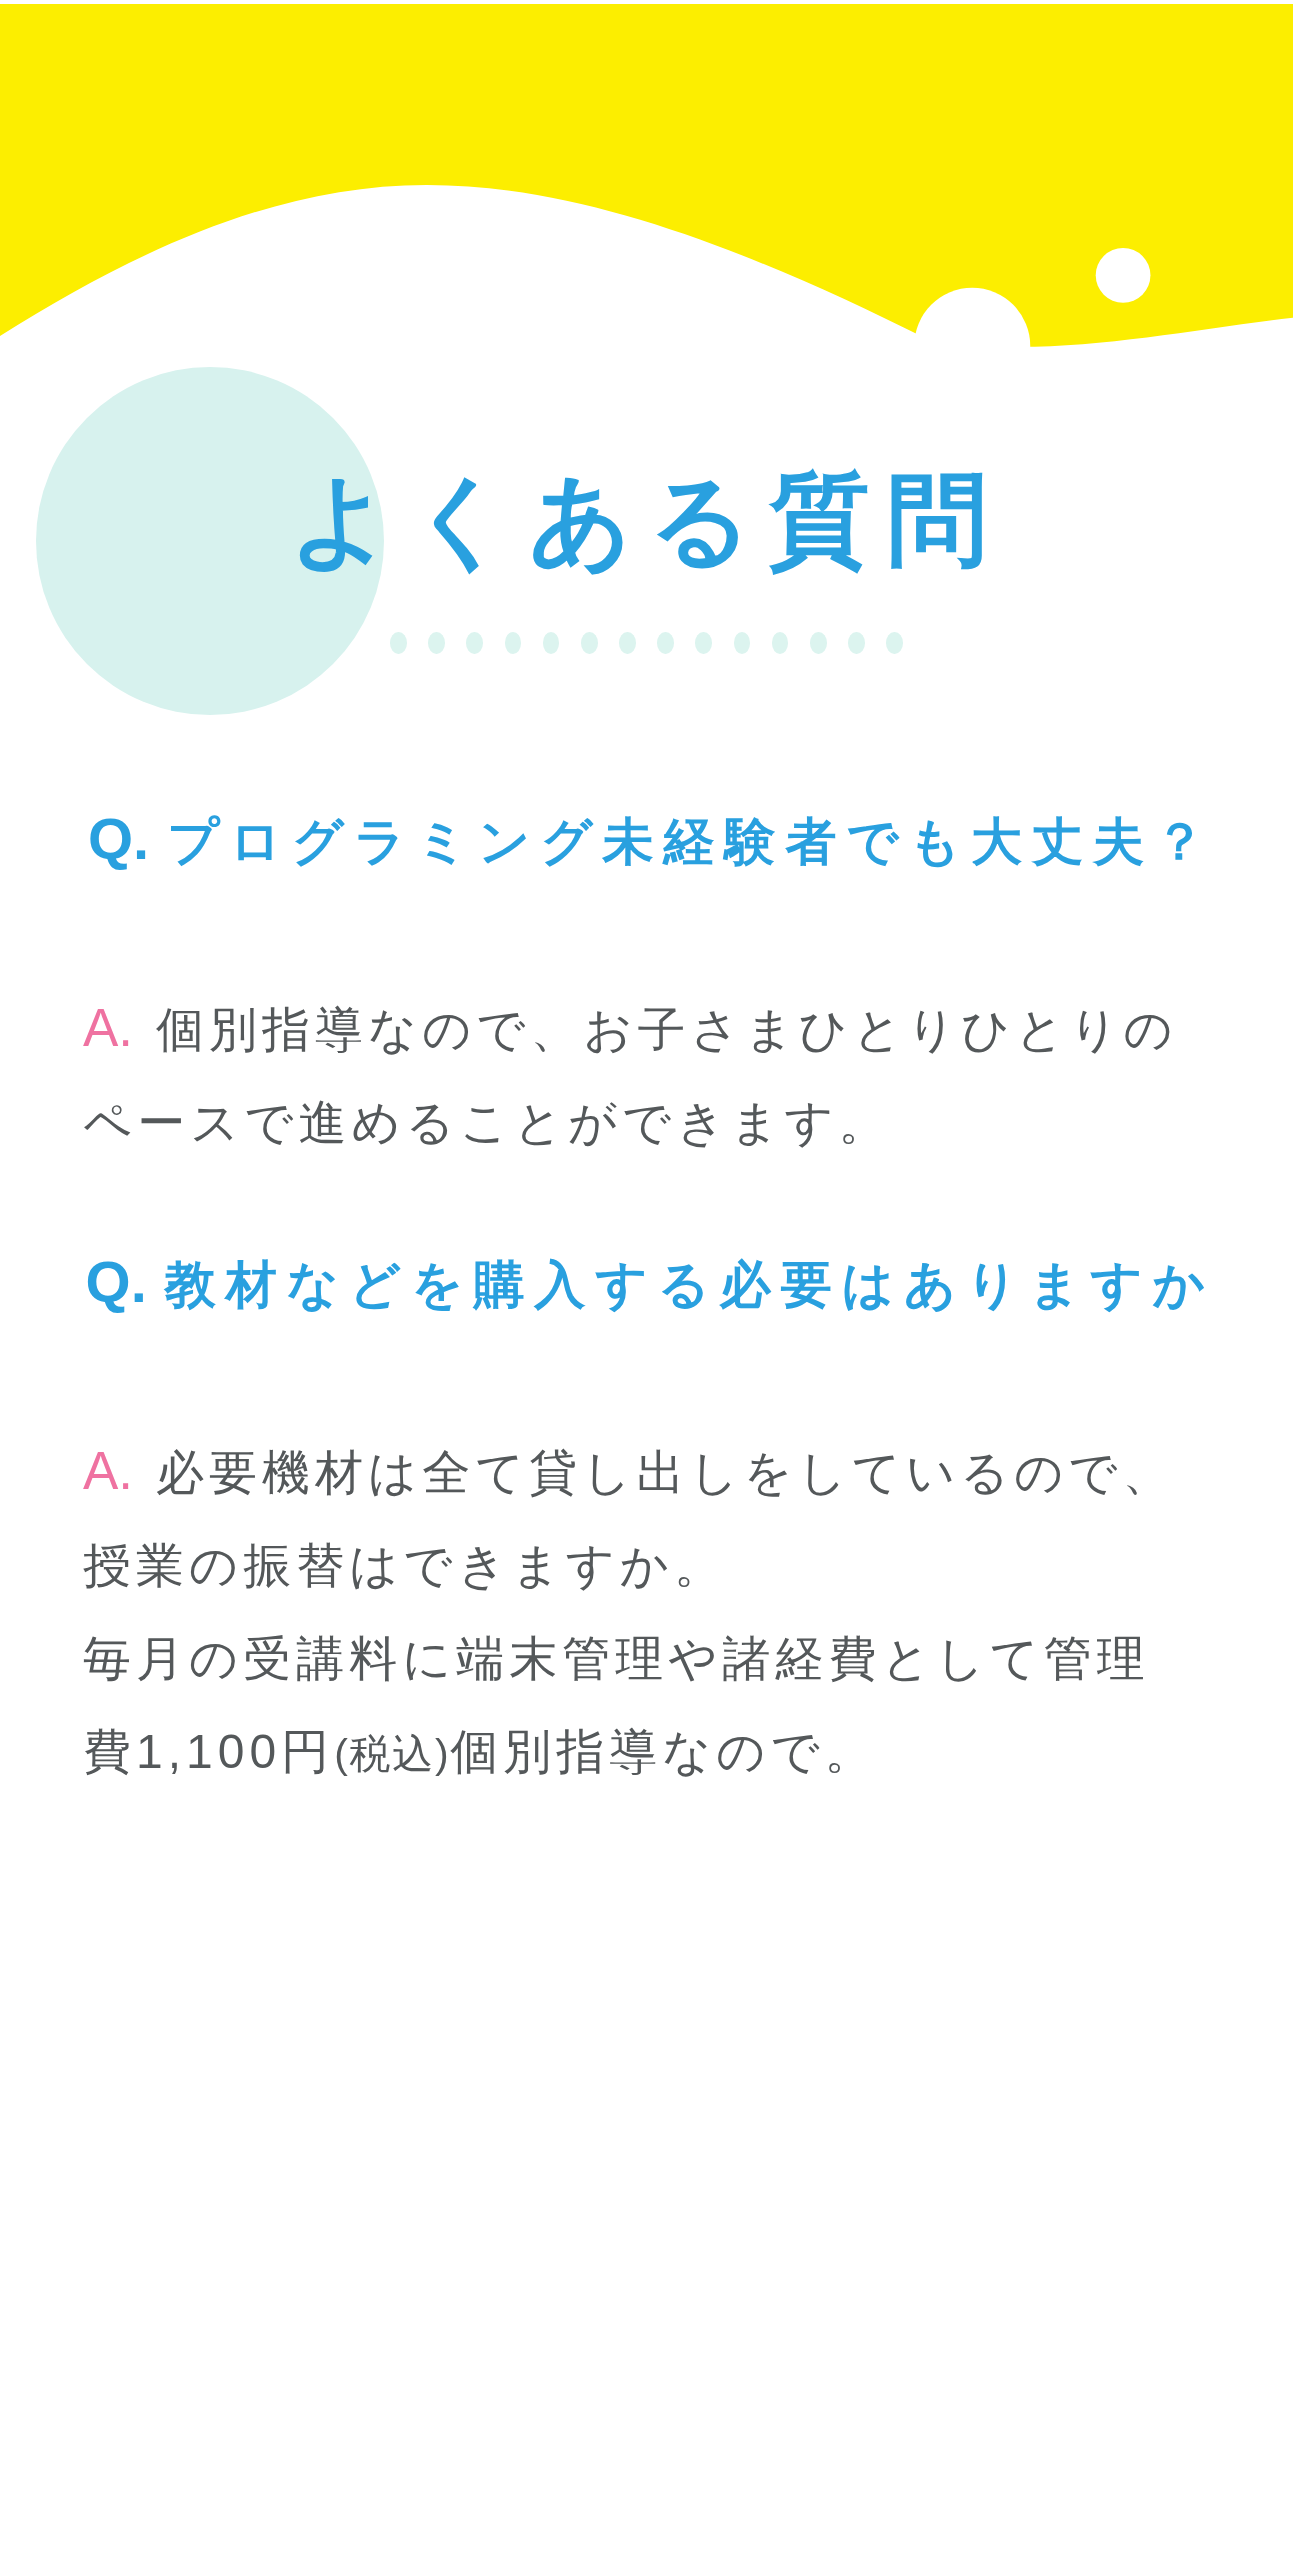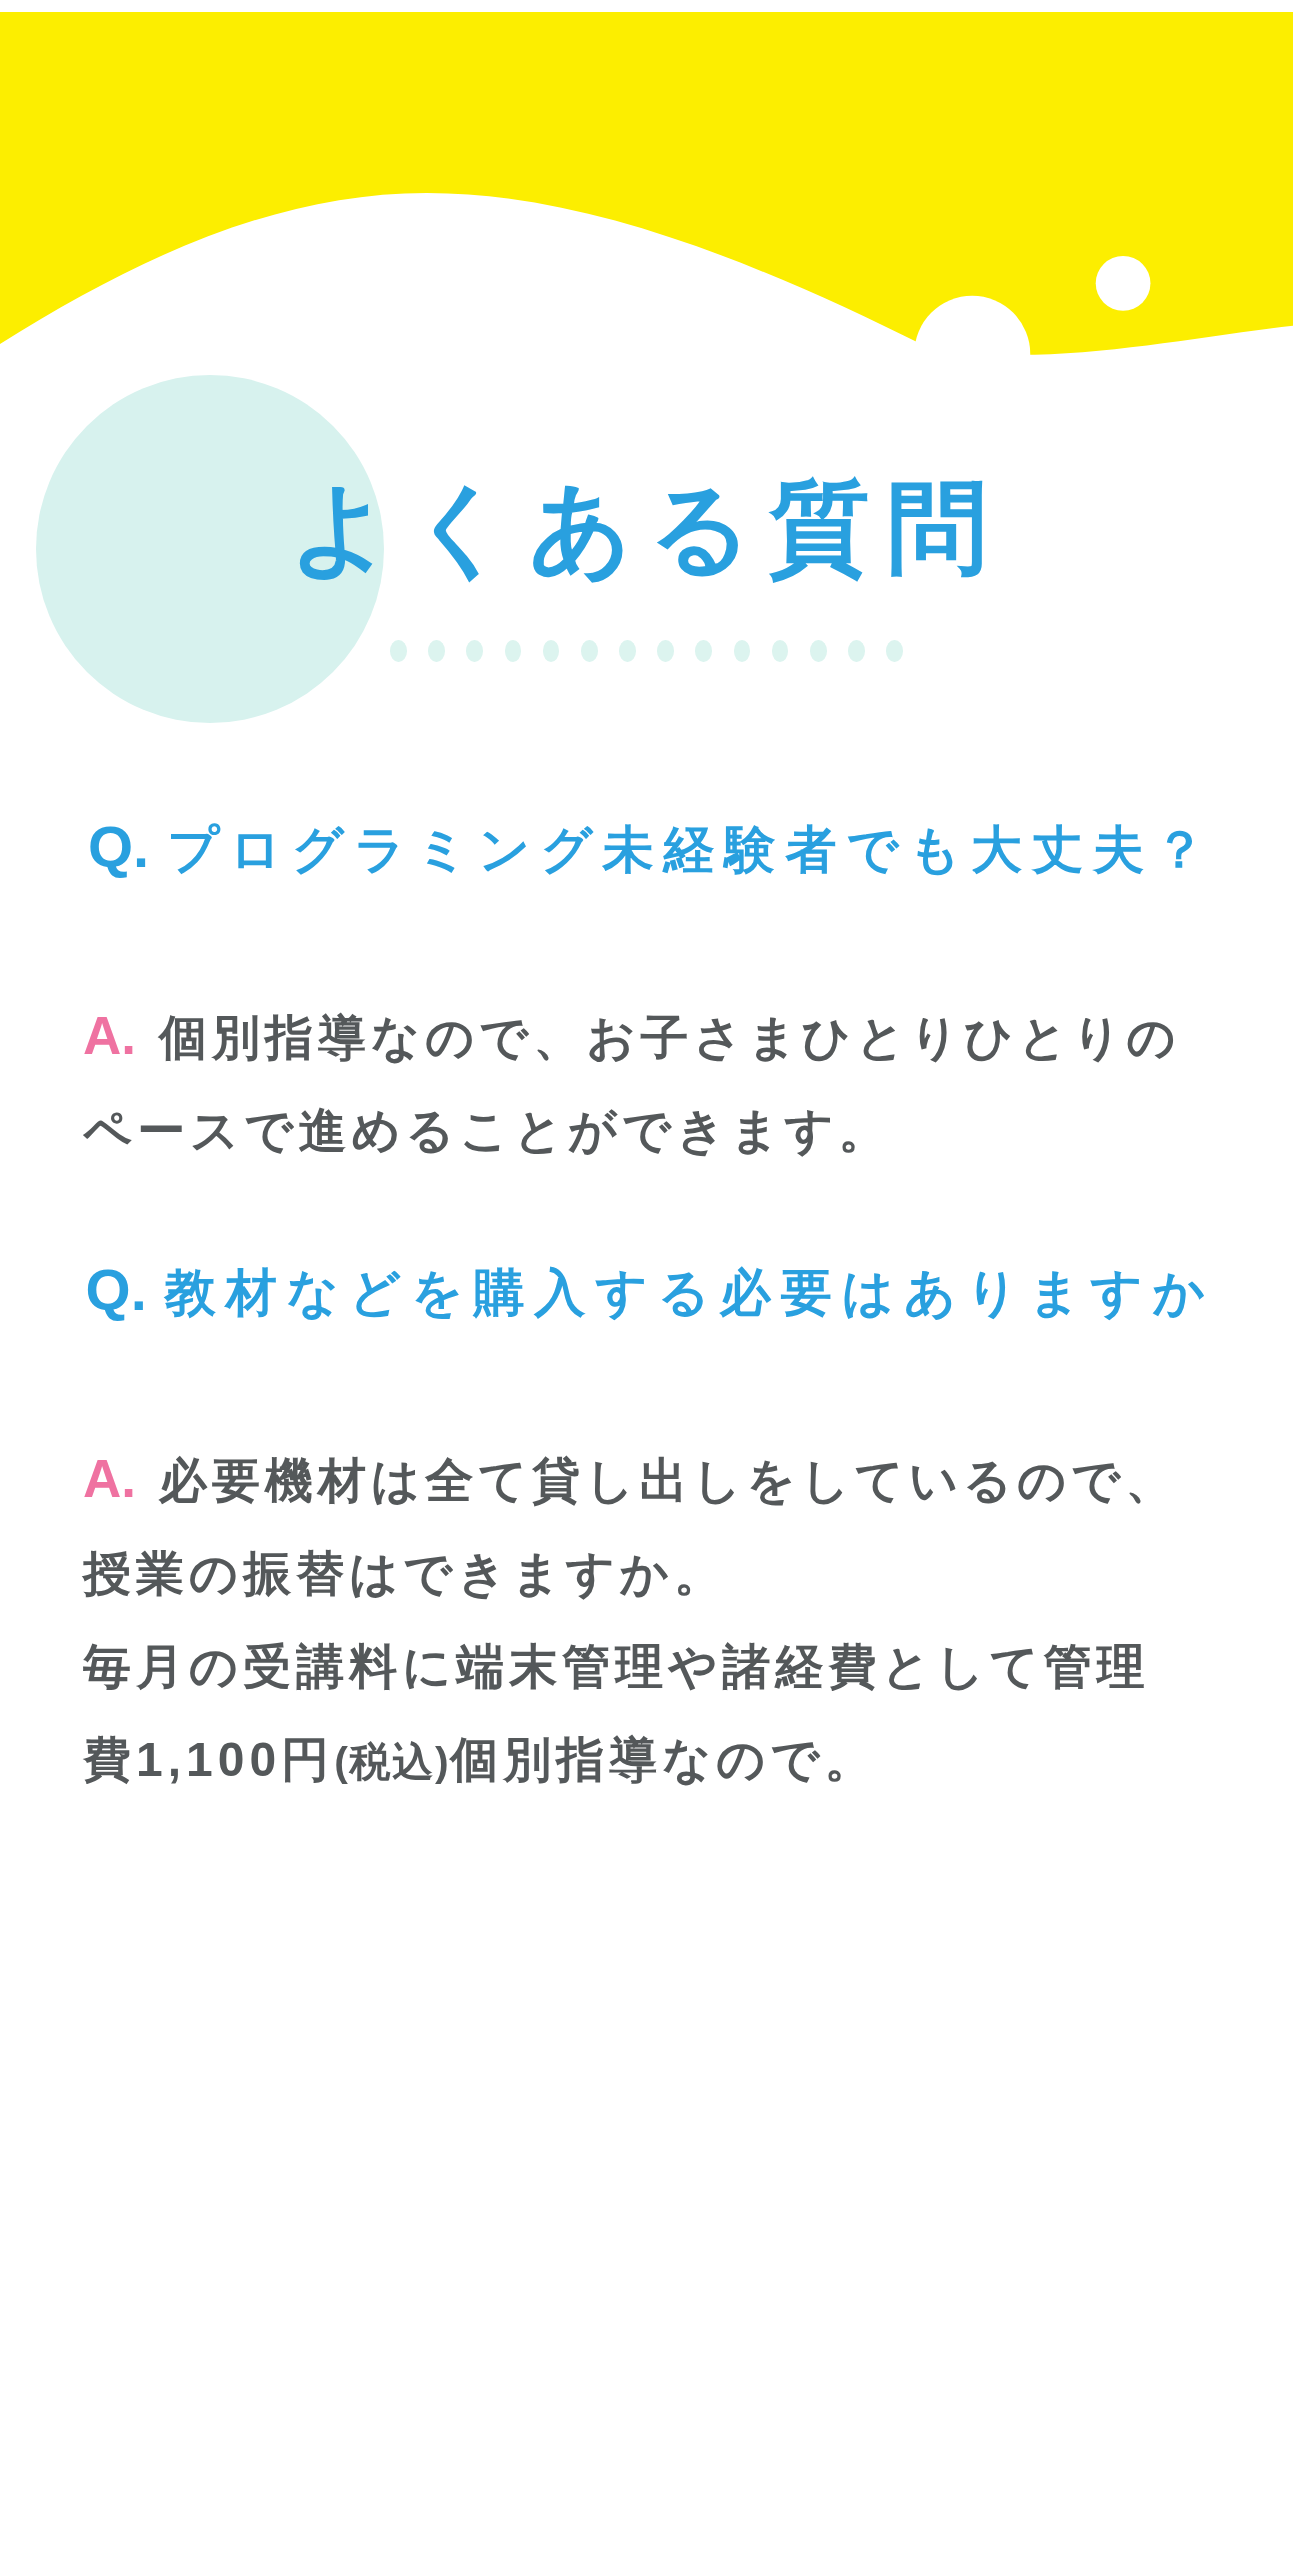--- a/index.html
+++ b/index.html
@@ -13,21 +13,21 @@
   }
   *{margin:0;padding:0;box-sizing:border-box;}
   html,body{background:#fff;}
   body{font-family:"Liberation Sans","DejaVu Sans",sans-serif;}
   .page{
     position:relative;
     width:1293px;
     height:1852px;
     background:var(--white);
     overflow:hidden;
-    margin:12px auto;
+    margin:4px auto;
   }
   
   .header-wave{
     position:absolute;
     top:0;left:0;
     width:1293px;height:390px;
     display:block;
   }
   
   .title-circle{
@@ -80,21 +80,21 @@
     white-space:nowrap;
     text-align:right;
   }
   .q-marker{
     font-size:58px;
     letter-spacing:0;
     margin-right:18px;
   }
   .answer-row{
     color:var(--gray);
-    font-weight:bold;
+    font-weight:normal;
     font-size:48px;
     letter-spacing:5px;
     line-height:93px;
     white-space:pre-line;
   }
   .a-marker{
     color:var(--pink);
     font-size:53px;
     letter-spacing:0;
     margin-right:23px;

